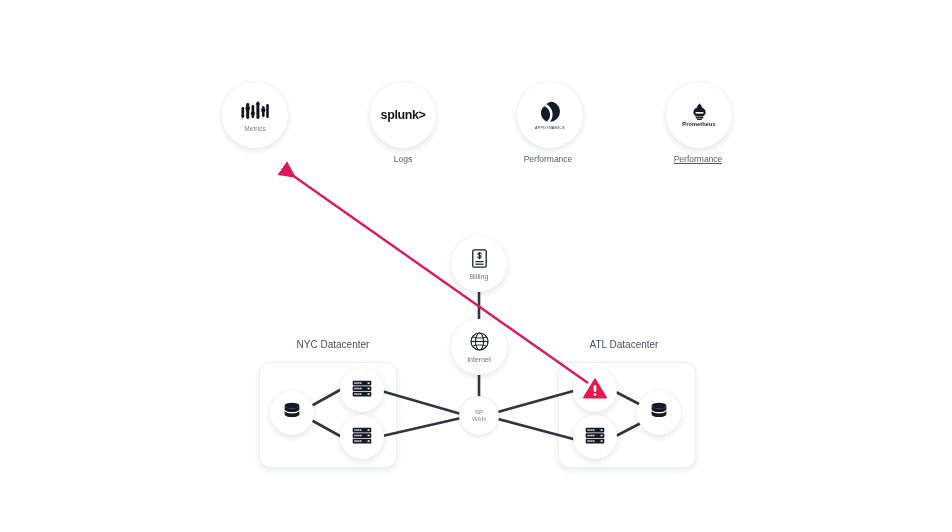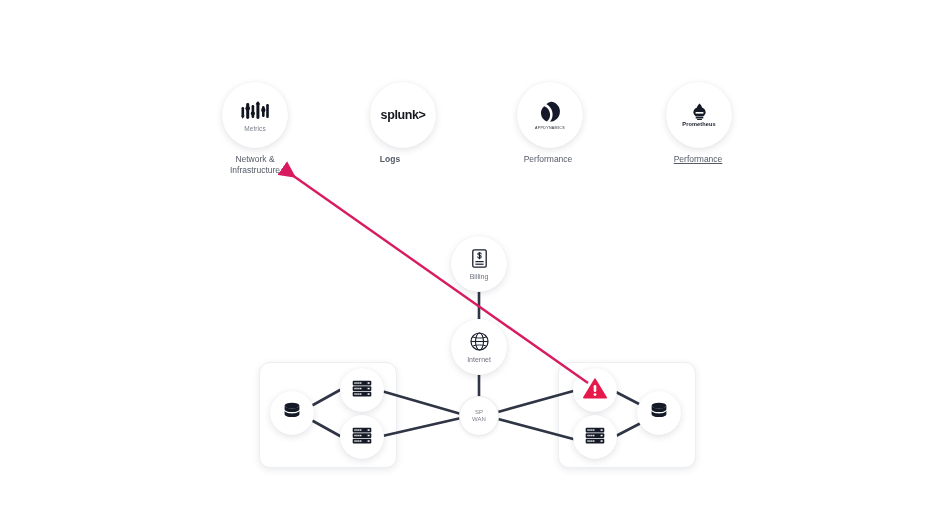--- a/index.html
+++ b/index.html
@@ -192,31 +192,27 @@
           <rect x="15.4" y="1" width="3" height="17" rx="1.4"></rect>
           <path d="M16.9 0 L14.6 3.6 L19.2 3.6 Z"></path>
           <rect x="21" y="5" width="2.6" height="11" rx="1.2"></rect>
           <circle cx="22.3" cy="9" r="2.2"></circle>
           <rect x="25.2" y="3" width="2.6" height="14" rx="1.2"></rect>
         </g>
       </svg>
     </span>
     <span class="vendor-sub">Metrics</span>
   </div>
-  <div class="vendor-caption" style="left:195px; top:154px;">
-    <div>Network &amp;</div>
-    <div>Infrastructure</div>
-  </div>
 
   <div class="node vendor-node" style="left:370px; top:82px;">
     <span class="vendor-glyph">
       <span style="font-size:12.5px; font-weight:bold; color:#15181f; letter-spacing:-0.4px;">splunk&gt;</span>
     </span>
   </div>
-  <div class="vendor-caption" style="left:330px; top:154px;font-weight:bold;">
+  <div class="vendor-caption" style="left:343px; top:154px;">
     <div>Logs</div>
   </div>
 
   <div class="node vendor-node" style="left:517px; top:82px;">
     <span class="vendor-glyph">
       <svg width="24" height="24" viewBox="0 0 24 24" xmlns="http://www.w3.org/2000/svg">
         <path d="M13.6 1.8 C19.6 2.9 23.2 8.4 21.6 14.2 C20.4 18.6 16.4 21.6 11.9 21.7
                  C13.6 19.7 14.6 17.1 14.6 14.4 C14.6 10.1 12.2 6.2 8.4 4.3
                  C9.9 2.6 11.7 1.7 13.6 1.8 Z" fill="#141a29"></path>
         <path d="M8.6 7.4 C10.9 9.3 12.2 12.1 12.1 15 C12.0 17.6 10.8 20.0 8.8 21.6
@@ -273,20 +269,21 @@
       </svg>
     </span>
     <span class="mid-label">Internet</span>
   </div>
 
   <div class="node wan-node" style="left:459px; top:396px;">
     <span class="wan-label">SP</span>
     <span class="wan-label">WAN</span>
   </div>
 
+  <div class="dc-title" style="left:233px; top:339px;">NYC Datacenter</div>
   <div class="dc-box" style="left:259px; top:362px; width:136px; height:104px;"></div>
 
   <div class="node dc-node" style="left:270px; top:391px;">
     <span>
       <svg width="20" height="20" viewBox="0 0 20 20" xmlns="http://www.w3.org/2000/svg">
         <g fill="#151a27">
           <ellipse cx="10" cy="4.6" rx="7.4" ry="2.9"></ellipse>
           <path d="M2.6 4.6 L2.6 8.2 C2.6 9.8 5.9 11.1 10 11.1 C14.1 11.1 17.4 9.8 17.4 8.2 L17.4 4.6
                    C17.4 6.2 14.1 7.5 10 7.5 C5.9 7.5 2.6 6.2 2.6 4.6 Z"></path>
           <path d="M2.6 9.6 L2.6 13.2 C2.6 14.8 5.9 16.1 10 16.1 C14.1 16.1 17.4 14.8 17.4 13.2 L17.4 9.6
@@ -347,20 +344,21 @@
           <rect x="2.4" y="13.3" width="1.3" height="1.5"></rect>
           <rect x="4.3" y="13.3" width="1.3" height="1.5"></rect>
           <rect x="6.2" y="13.3" width="1.3" height="1.5"></rect>
           <rect x="8.1" y="13.3" width="1.3" height="1.5"></rect>
           <rect x="15.6" y="13.3" width="2.0" height="1.5"></rect>
         </g>
       </svg>
     </span>
   </div>
 
+  <div class="dc-title" style="left:524px; top:339px;">ATL Datacenter</div>
   <div class="dc-box" style="left:558px; top:362px; width:136px; height:104px;"></div>
 
   <div class="node dc-node alert" style="left:573px; top:368px;">
     <span>
       <svg width="24" height="21" viewBox="0 0 24 21" xmlns="http://www.w3.org/2000/svg">
         <path d="M12 1.2 L23.2 19.6 L0.8 19.6 Z" fill="#e6194b" stroke="#e6194b" stroke-width="1.6" stroke-linejoin="round"></path>
         <rect x="10.7" y="7.0" width="2.6" height="7.0" rx="1.3" fill="#ffffff"></rect>
         <circle cx="12" cy="16.6" r="1.45" fill="#ffffff"></circle>
       </svg>
     </span>

